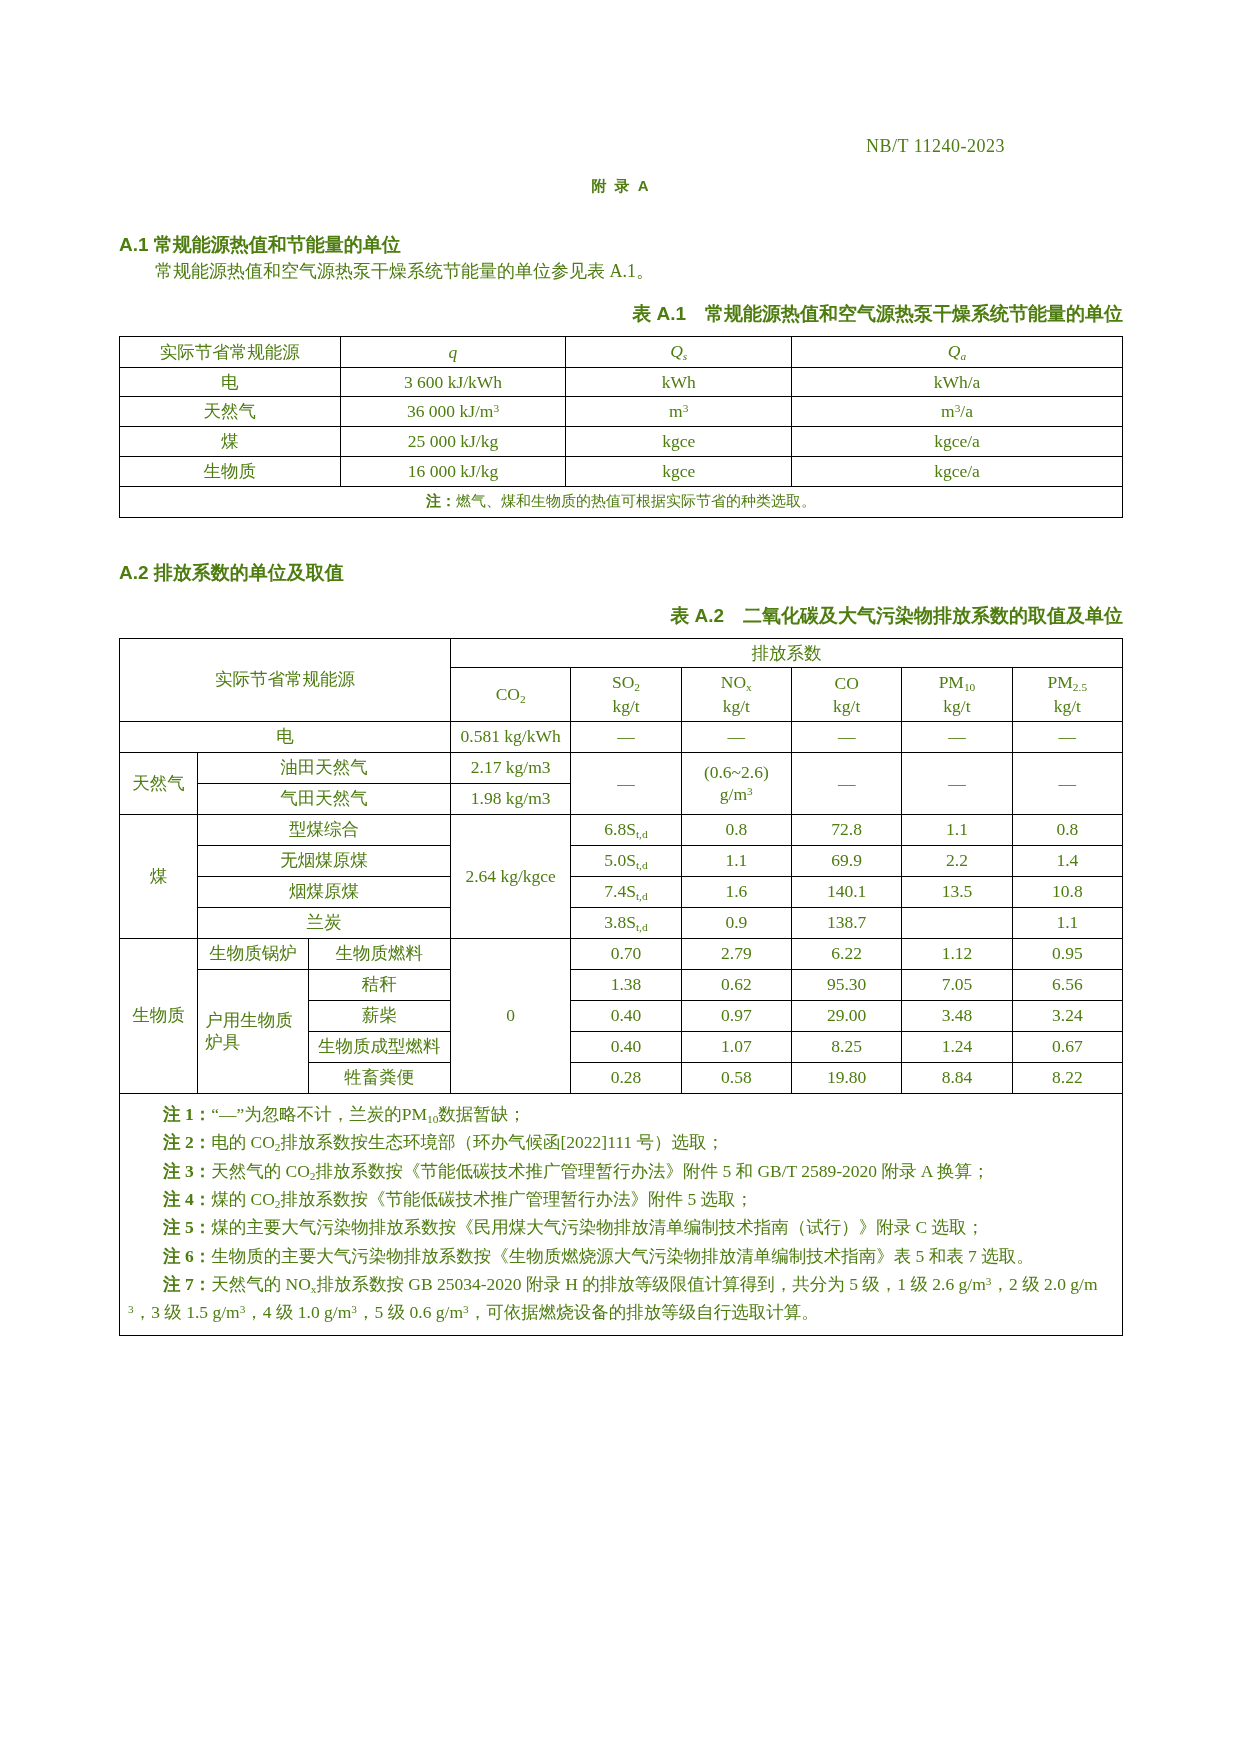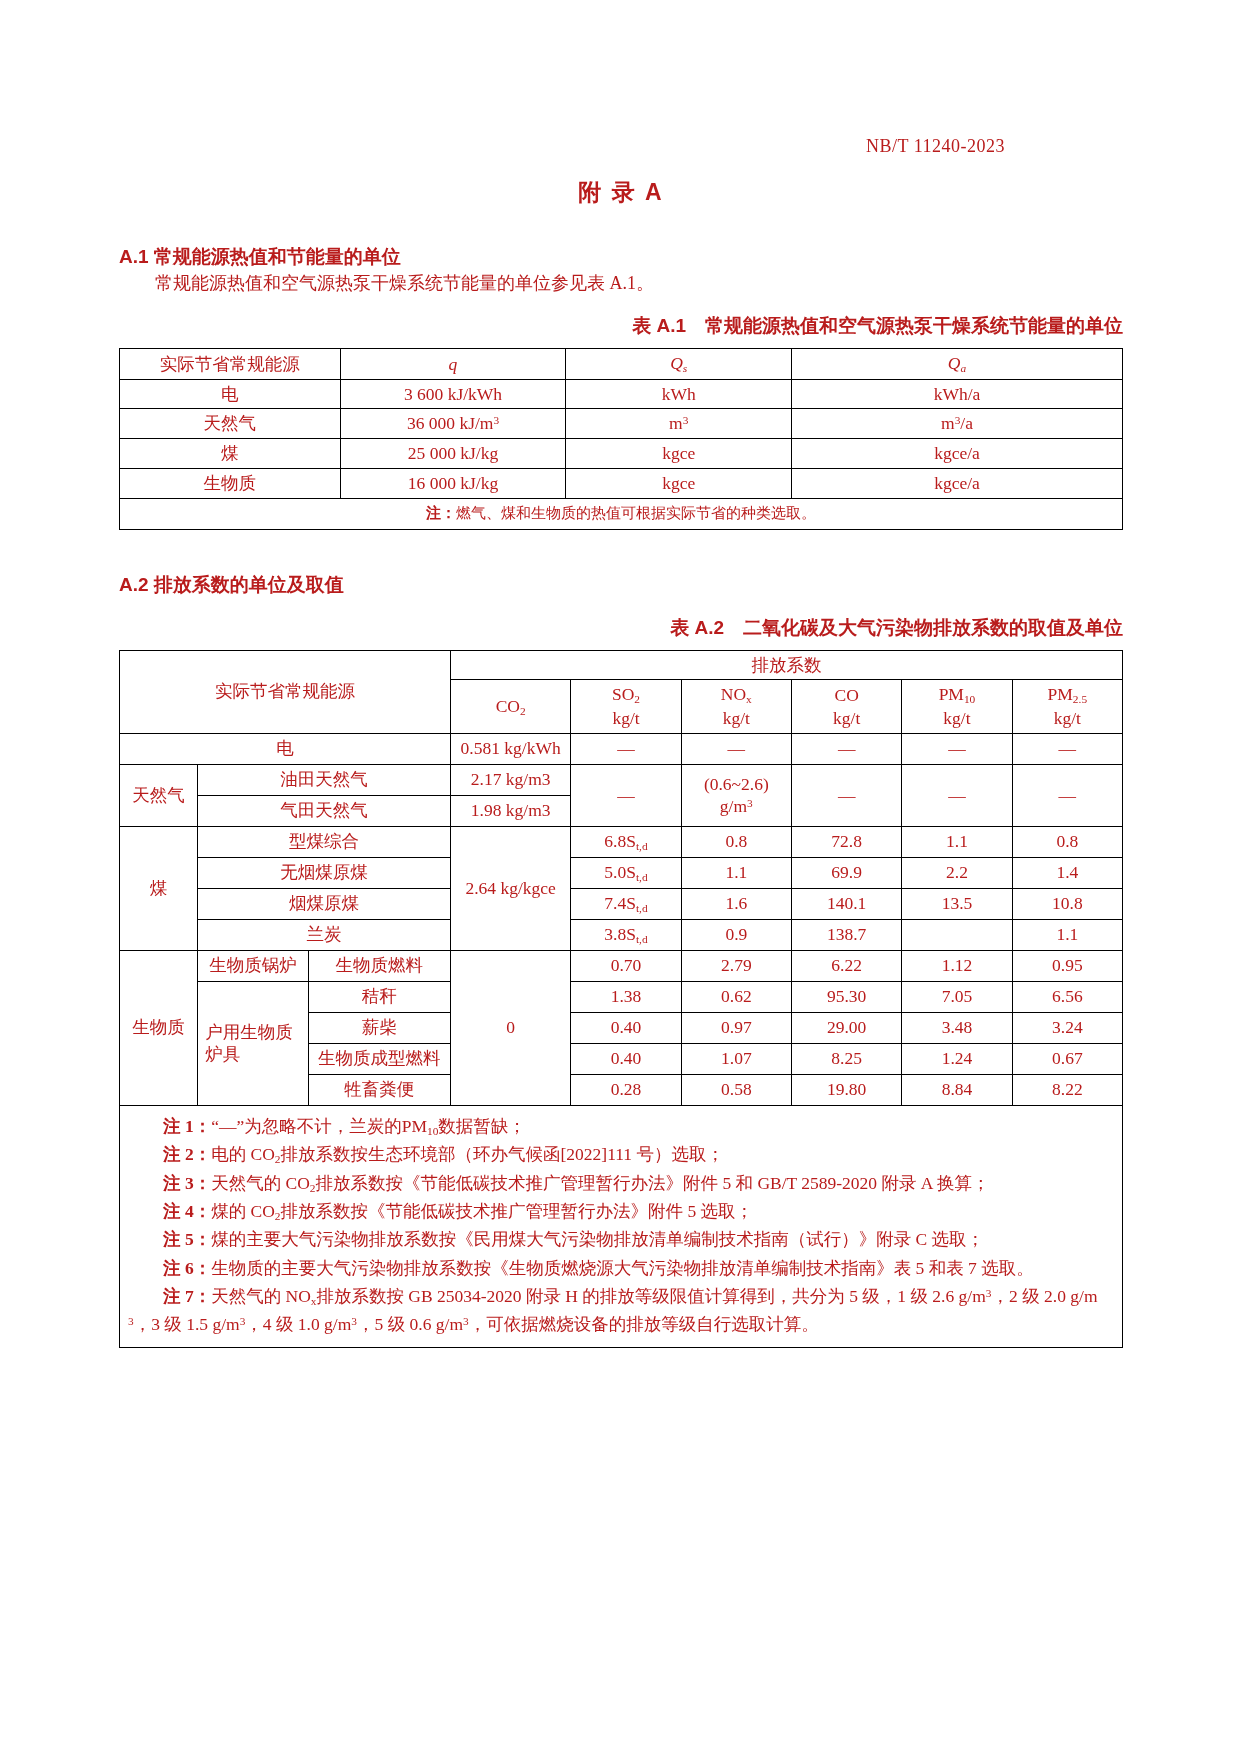--- a/index.html
+++ b/index.html
@@ -2,30 +2,30 @@
 <html><head>
 <meta charset="utf-8">
 <style>
   html, body { margin: 0; padding: 0; background: #ffffff; }
   .page {
     position: relative;
     width: 1241px;
     height: 1352px;
     background: #ffffff;
     font-family: "Liberation Serif", "DejaVu Serif", serif;
-    color: #b91c1c;
+    color: #4d7c0f;
     overflow: hidden;
   }
   .content { position: absolute; left: 119px; top: 136px; width: 1004px; }
 
   .doc-number { text-align: right; padding-right: 118px; font-size: 18px; letter-spacing: .5px; }
 
   .heiti { font-family: "Liberation Sans", "DejaVu Sans", sans-serif; font-weight: bold; }
 
-  .apx-line1 { margin-top: 20px; text-align: center; font-size: 23px; letter-spacing: 2px; }
+  .apx-line1 { margin-top: 20px; text-align: center; font-size: 15px; letter-spacing: 2px; }
   .apx-line2 { margin-top: 11px; text-align: center; font-size: 19px; }
   .apx-line3 { margin-top: 9px;  text-align: center; font-size: 20px; letter-spacing: 1px; }
 
   .sec-heading { margin-top: 36px; font-size: 19px; }
   .para { font-size: 18px; line-height: 1.45; text-indent: 2em; }
   .tbl-caption { margin-top: 17px; text-align: right; font-size: 19px; }
 
   table { width: 100%; border-collapse: collapse; table-layout: fixed; margin-top: 9px; border: 1.5px solid #000; }
   td { border: 1px solid #000; text-align: center; vertical-align: middle; font-size: 17.5px; line-height: 1.3; padding: 3px 4px; word-break: break-all; }
 

